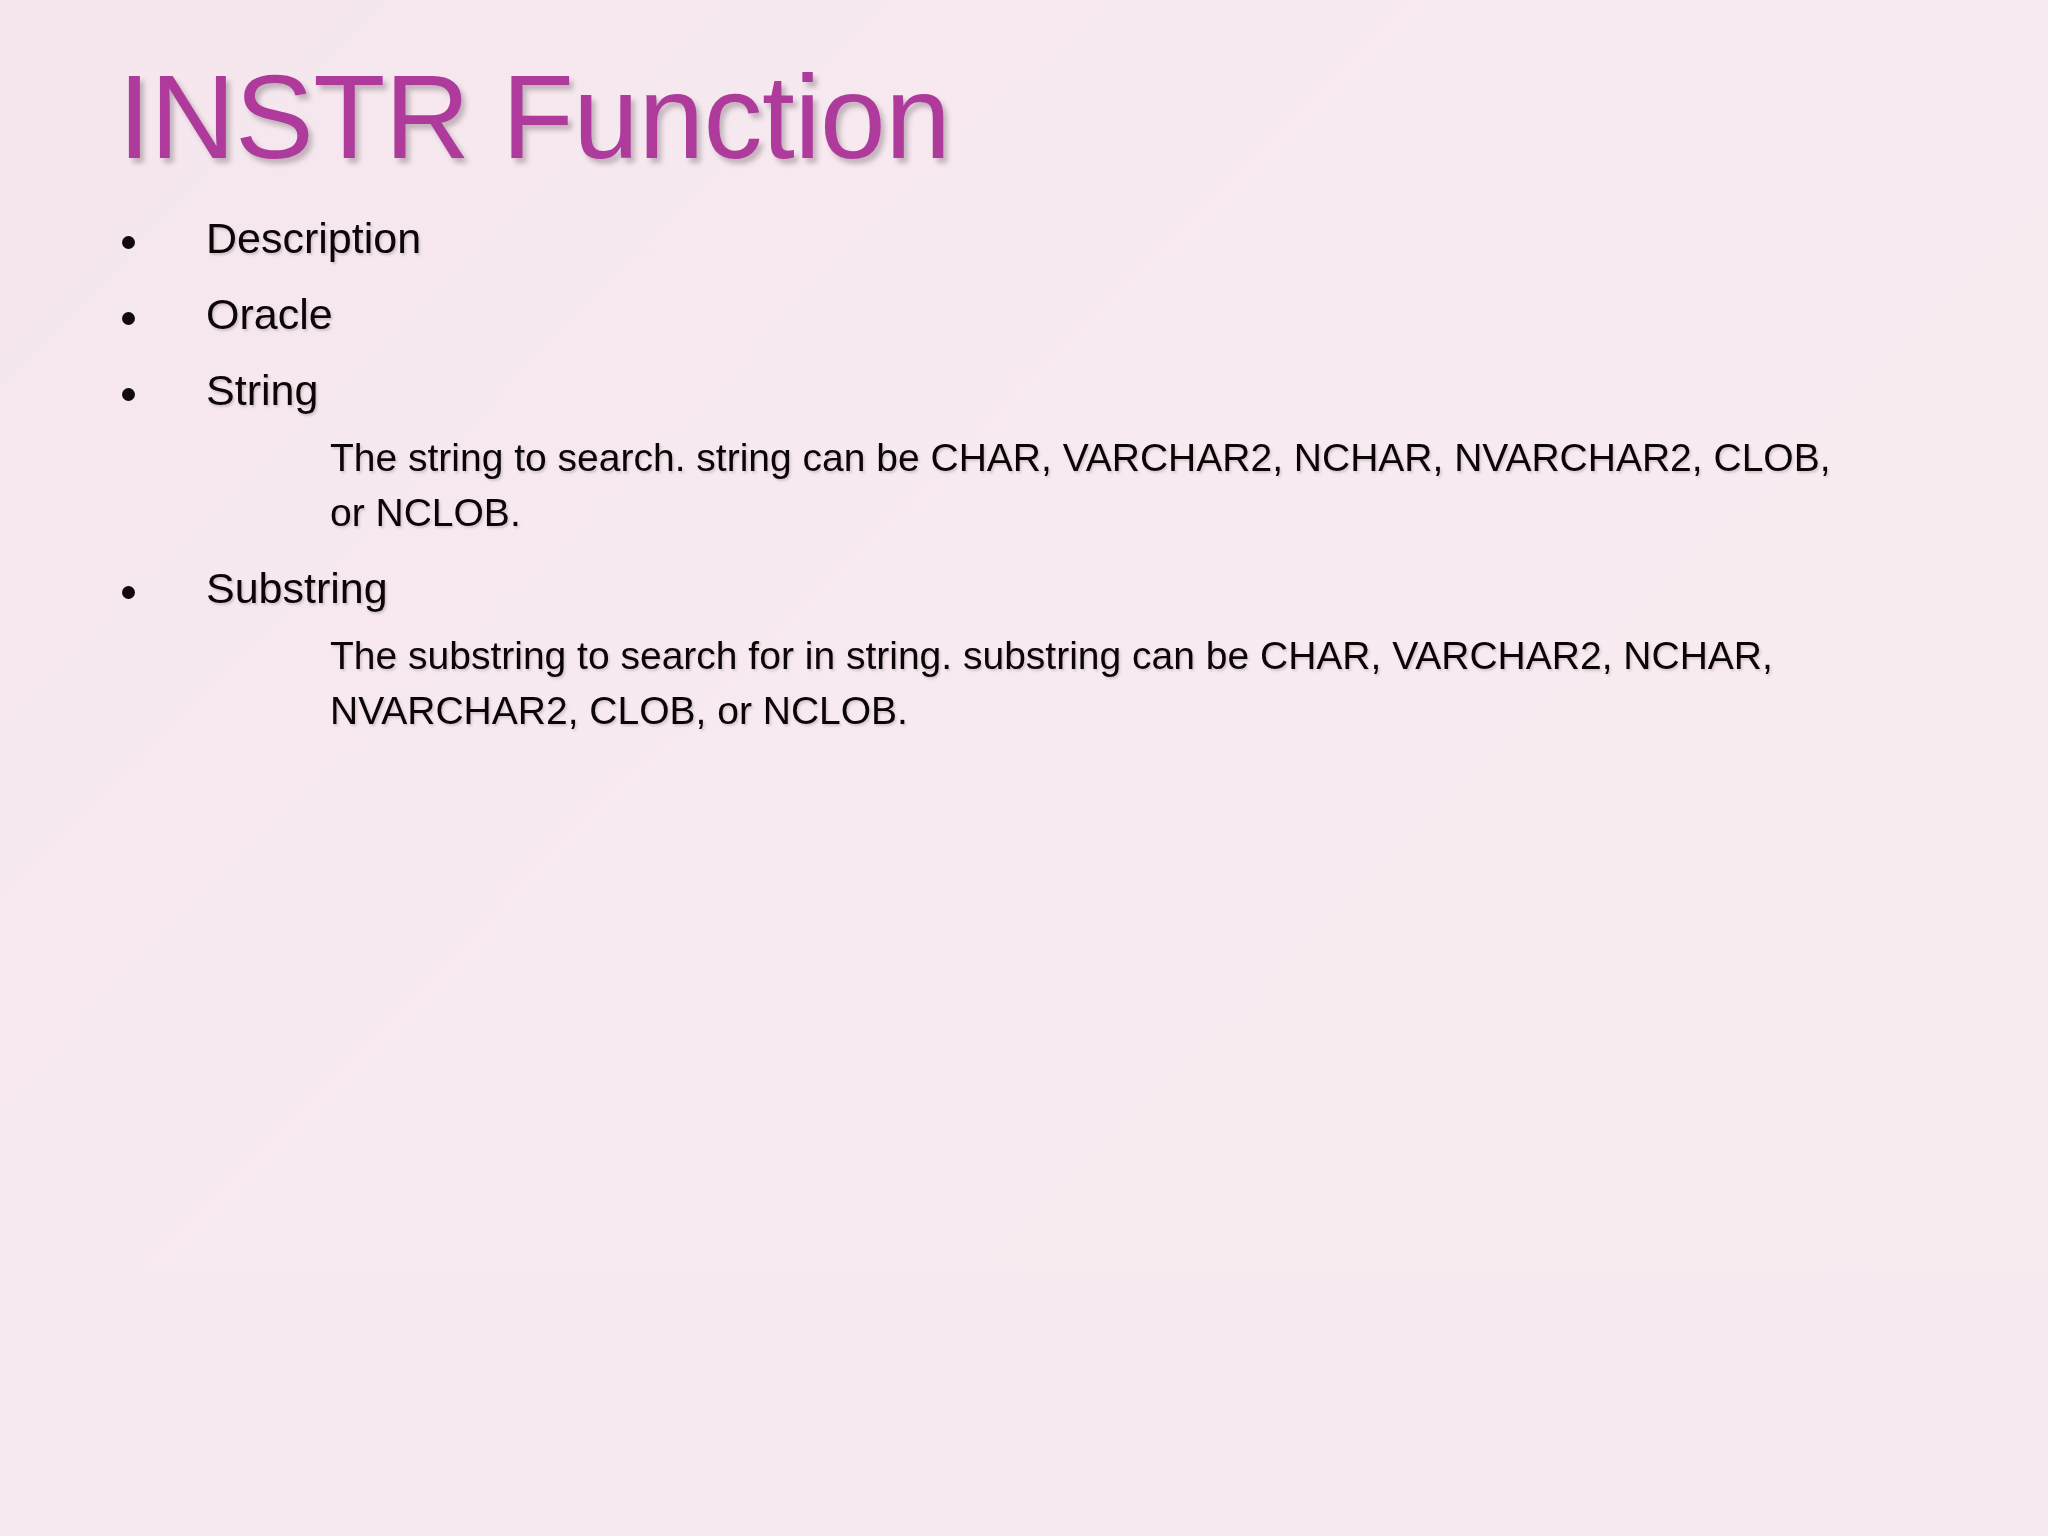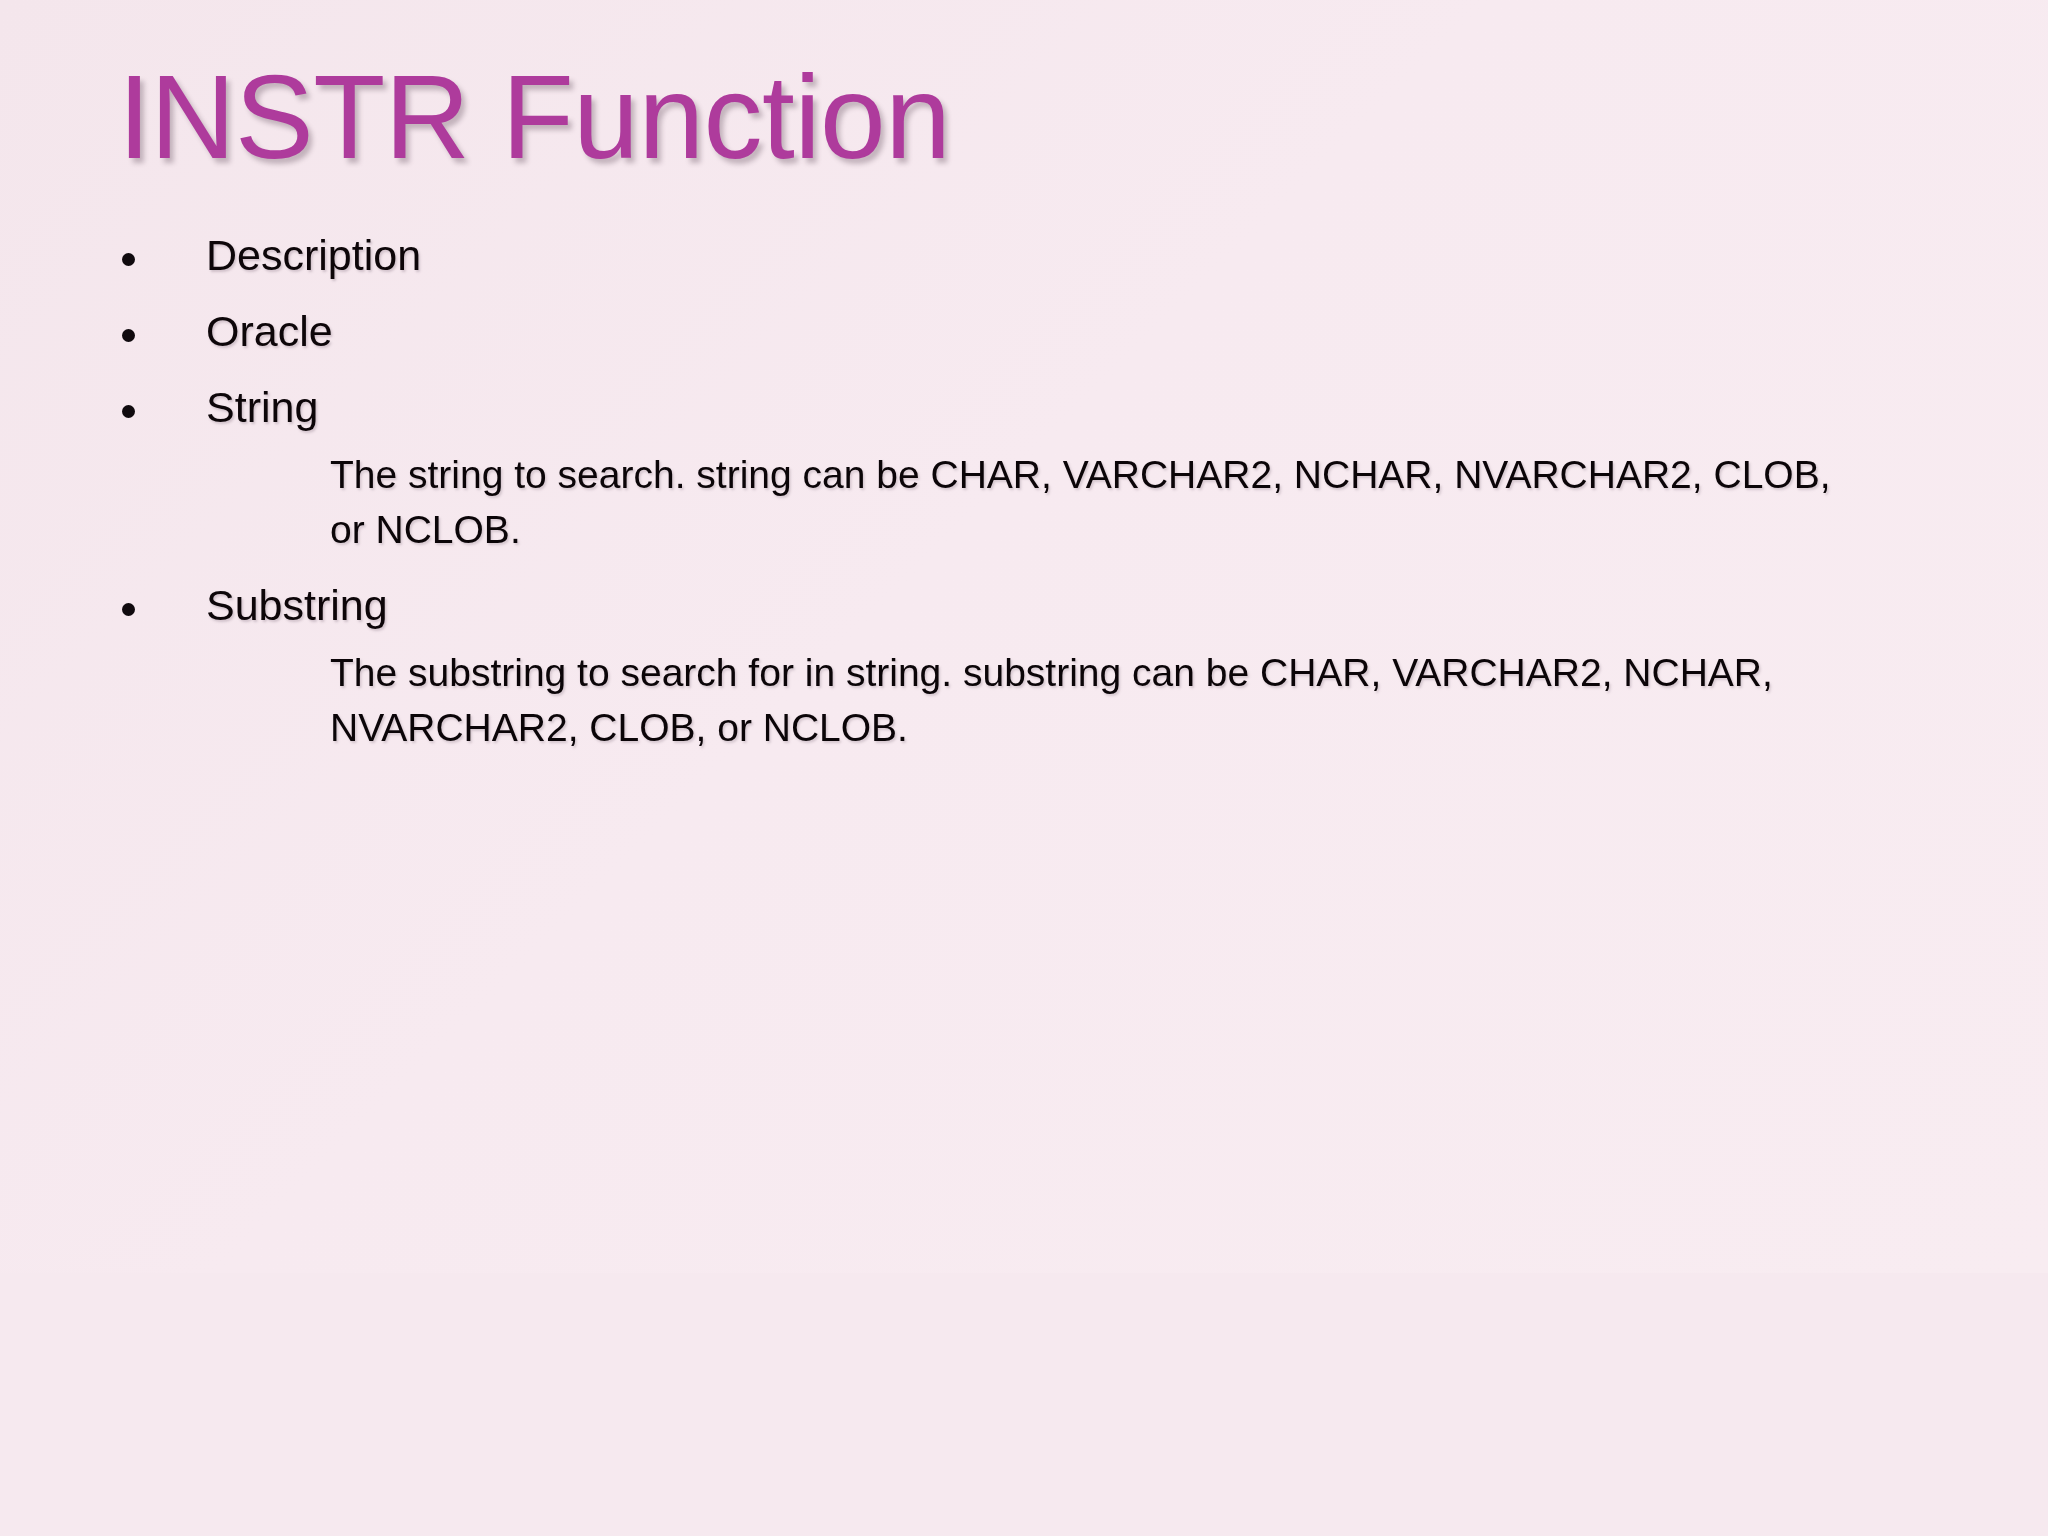--- a/index.html
+++ b/index.html
@@ -50,21 +50,20 @@
     position: relative;
     margin: 0 0 20px 0;
   }
 
   .lvl1 {
     position: relative;
     display: flex;
     align-items: flex-start;
     padding-left: 118px;
     min-height: 56px;
-    margin-top: 17px;
   }
 
   .lvl1-bullet {
     position: absolute;
     left: 122px;
     top: 26px;
     width: 13px;
     height: 13px;
     border-radius: 50%;
     background: #100a0e;

